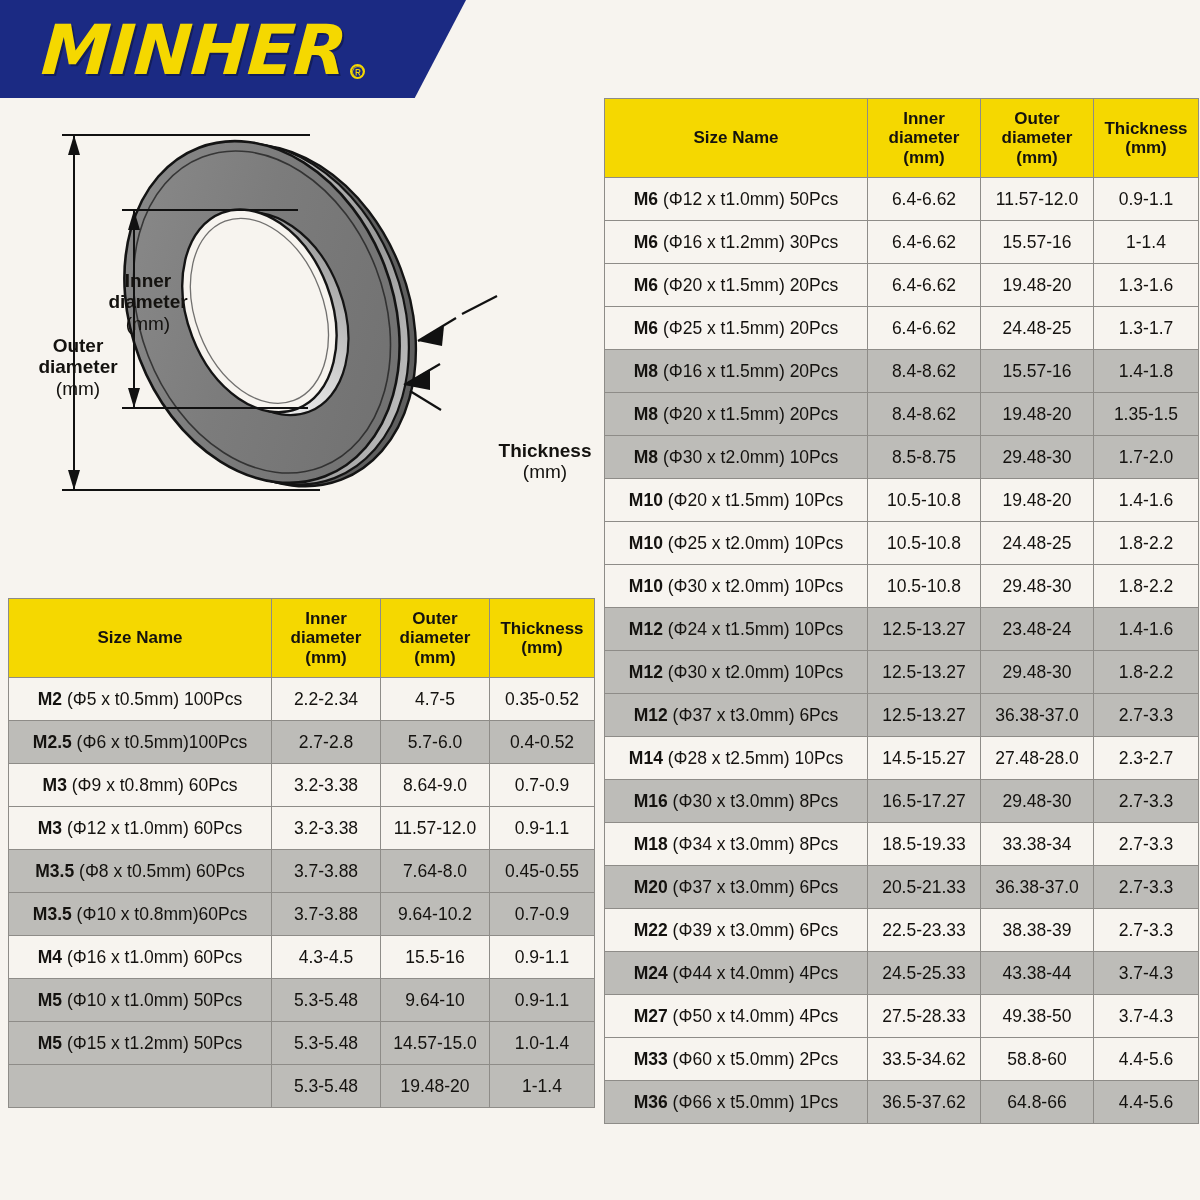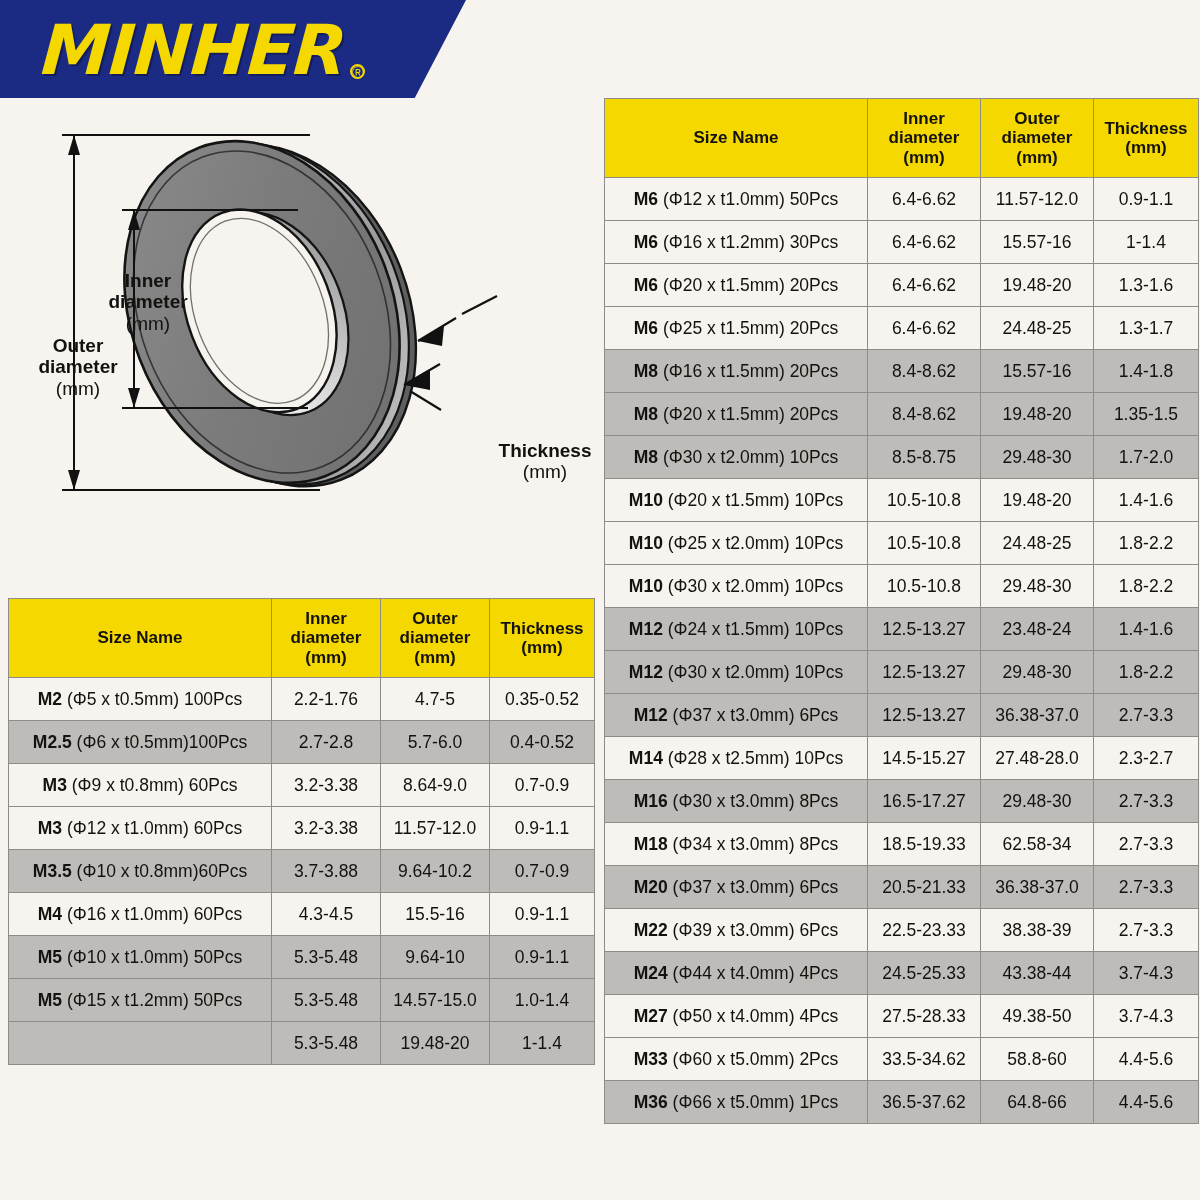--- a/index.html
+++ b/index.html
@@ -343,21 +343,21 @@
         </tr>
         <tr class="row-gray">
           <td class="name-cell c0"><span class="msize">M16</span><span> (Φ30 x t3.0mm) 8Pcs</span></td>
           <td class="c1">16.5-17.27</td>
           <td class="c2">29.48-30</td>
           <td class="c3">2.7-3.3</td>
         </tr>
         <tr class="row-white">
           <td class="name-cell c0"><span class="msize">M18</span><span> (Φ34 x t3.0mm) 8Pcs</span></td>
           <td class="c1">18.5-19.33</td>
-          <td class="c2">62.58-34</td>
+          <td class="c2">33.38-34</td>
           <td class="c3">2.7-3.3</td>
         </tr>
         <tr class="row-gray">
           <td class="name-cell c0"><span class="msize">M20</span><span> (Φ37 x t3.0mm) 6Pcs</span></td>
           <td class="c1">20.5-21.33</td>
           <td class="c2">36.38-37.0</td>
           <td class="c3">2.7-3.3</td>
         </tr>
         <tr class="row-white">
           <td class="name-cell c0"><span class="msize">M22</span><span> (Φ39 x t3.0mm) 6Pcs</span></td>
@@ -410,21 +410,21 @@
         </th>
         <th class="c3">
           <span>Thickness</span><br>
           <span class="unit">(mm)</span>
         </th>
       </tr>
     </thead>
     <tbody id="body-left">
         <tr class="row-white">
           <td class="name-cell c0"><span class="msize">M2</span><span> (Φ5 x t0.5mm) 100Pcs</span></td>
-          <td class="c1">2.2-1.76</td>
+          <td class="c1">2.2-2.34</td>
           <td class="c2">4.7-5</td>
           <td class="c3">0.35-0.52</td>
         </tr>
         <tr class="row-gray">
           <td class="name-cell c0"><span class="msize">M2.5</span><span> (Φ6 x t0.5mm)100Pcs</span></td>
           <td class="c1">2.7-2.8</td>
           <td class="c2">5.7-6.0</td>
           <td class="c3">0.4-0.52</td>
         </tr>
         <tr class="row-white">
@@ -433,20 +433,26 @@
           <td class="c2">8.64-9.0</td>
           <td class="c3">0.7-0.9</td>
         </tr>
         <tr class="row-white">
           <td class="name-cell c0"><span class="msize">M3</span><span> (Φ12 x t1.0mm) 60Pcs</span></td>
           <td class="c1">3.2-3.38</td>
           <td class="c2">11.57-12.0</td>
           <td class="c3">0.9-1.1</td>
         </tr>
         <tr class="row-gray">
+          <td class="name-cell c0"><span class="msize">M3.5</span><span> (Φ8 x t0.5mm) 60Pcs</span></td>
+          <td class="c1">3.7-3.88</td>
+          <td class="c2">7.64-8.0</td>
+          <td class="c3">0.45-0.55</td>
+        </tr>
+        <tr class="row-gray">
           <td class="name-cell c0"><span class="msize">M3.5</span><span> (Φ10 x t0.8mm)60Pcs</span></td>
           <td class="c1">3.7-3.88</td>
           <td class="c2">9.64-10.2</td>
           <td class="c3">0.7-0.9</td>
         </tr>
         <tr class="row-white">
           <td class="name-cell c0"><span class="msize">M4</span><span> (Φ16 x t1.0mm) 60Pcs</span></td>
           <td class="c1">4.3-4.5</td>
           <td class="c2">15.5-16</td>
           <td class="c3">0.9-1.1</td>

